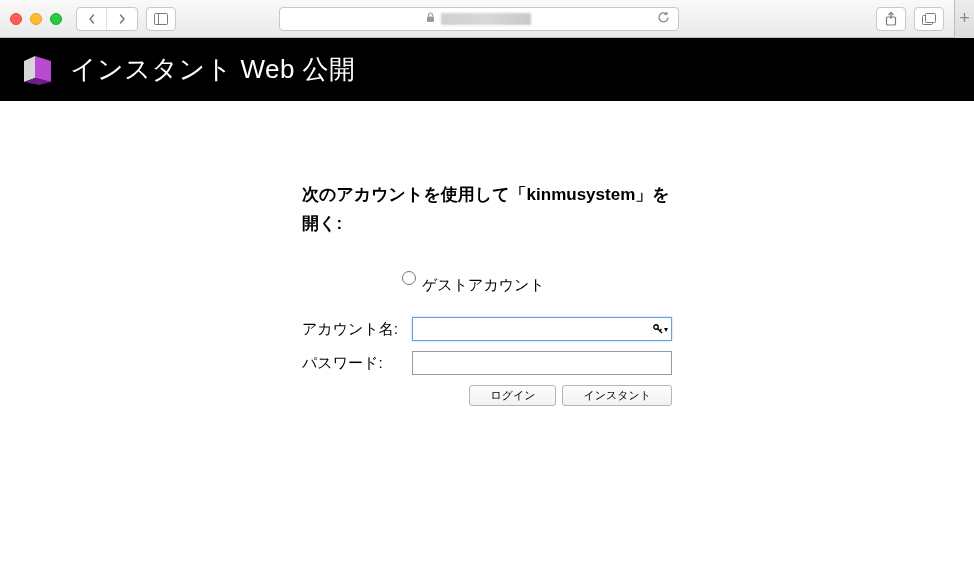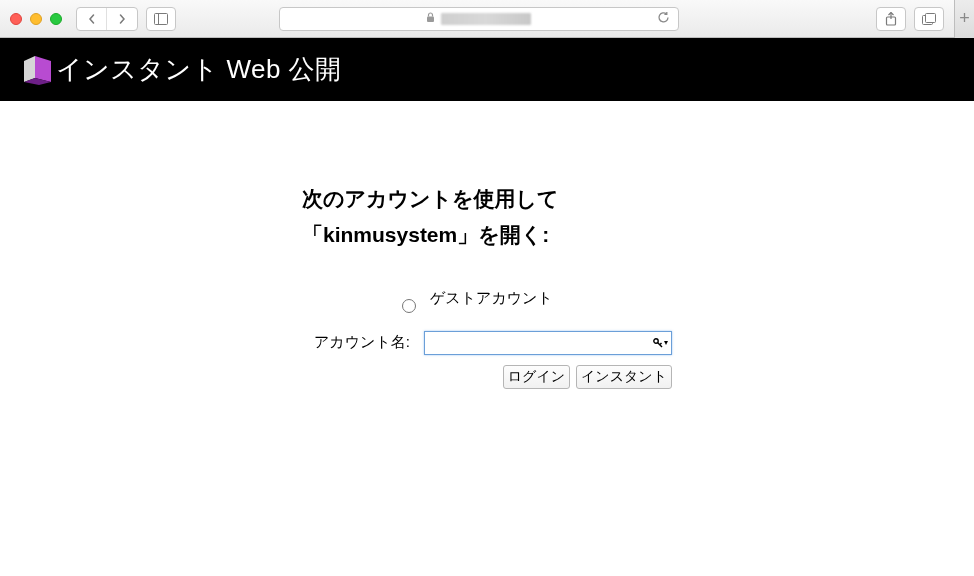--- a/index.html
+++ b/index.html
@@ -97,61 +97,61 @@
 
     
     .page-header {
       display: flex;
       align-items: center;
       height: 63px;
       width: 100%;
       background: #000000;
       color: #ffffff;
       padding: 0 20px;
+      gap: 14px;
     }
     .page-header .title {
       font-size: 26px;
       font-weight: 400;
       letter-spacing: 0.5px;
     }
     .logo-icon { width: 36px; height: 36px; }
 
     
     .login-area {
       width: 370px;
       margin: 80px auto 0 auto;
     }
     .prompt {
-      font-size: 21px;
+      font-size: 17px;
       font-weight: 700;
       line-height: 1.7;
       margin-bottom: 26px;
     }
     .radio-group {
       margin-left: 100px;
       margin-bottom: 18px;
     }
     .radio-row {
       display: flex;
-      align-items: flex-end;
-      gap: 14px;
+      align-items: flex-start;
+      gap: 6px;
       font-size: 15px;
       line-height: 1.9;
       margin-top: 32px;
     }
     .radio-row input[type=radio] {
       width: 14px; height: 14px;
       accent-color: #1a8cff;
     }
 
     .field-row {
       display: flex;
       align-items: center;
       margin-bottom: 10px;
-      margin-left: 12px;
     }
     .field-row label {
       width: 110px;
       text-align: left;
       font-size: 15px;
       white-space: nowrap;
     }
     .field-row .txt {
       flex: 1;
       height: 24px;
@@ -175,22 +175,22 @@
       pointer-events: none;
     }
 
     .btn-row {
       display: flex;
       justify-content: flex-end;
       gap: 6px;
       margin-top: 8px;
     }
     .btn {
-      font-size: 14px;
-      padding: 2px 4px;
+      font-size: 11px;
+      padding: 2px 20px;
       border: 1px solid #b5b5b5;
       border-radius: 3px;
       background: linear-gradient(to bottom,#fdfdfd,#f1f1f1);
       cursor: pointer;
     }
   </style>
 </head>
 <body>
 
 <div class="chrome">
@@ -283,18 +283,24 @@
         <svg width="10" height="10" viewBox="0 0 10 10">
             <circle cx="3" cy="3" r="2.2" fill="none" stroke="#000" stroke-width="1.4"></circle>
             <line x1="4.5" y1="4.5" x2="9" y2="9" stroke="#000" stroke-width="1.4"></line>
             <line x1="7" y1="6.5" x2="8.5" y2="5" stroke="#000" stroke-width="1.4"></line>
           </svg>
         <span style="font-size:8px;">▾</span>
       </span>
     </div>
   </div>
 
+  <div class="field-row">
+    <label>パスワード:</label>
+    <div class="input-wrap">
+      <input class="txt" type="password" value="" style="">
+    </div>
+  </div>
 
   <div class="btn-row">
     <button class="btn">ログイン</button>
     <button class="btn">インスタント</button>
   </div>
 </div>
 
 </body></html>

